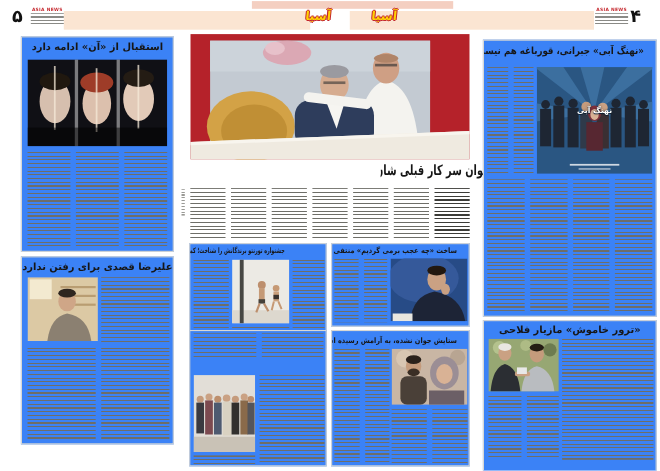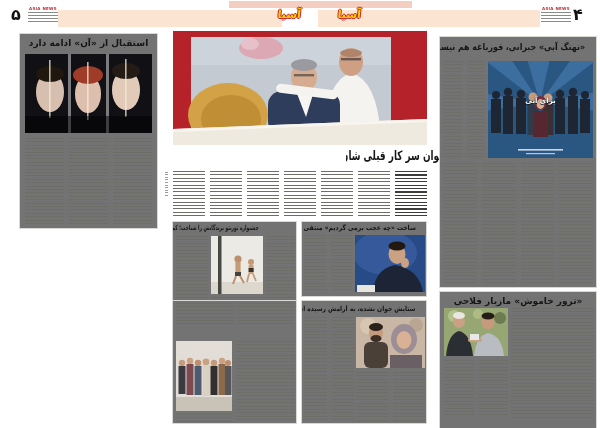--- a/index.html
+++ b/index.html
@@ -10,21 +10,21 @@
   .strip{position:absolute;background:#f4cfc1;}
   .pagenum{position:absolute;top:5px;font-size:16px;font-weight:bold;color:#111;line-height:20px;}
   .masthead{position:absolute;top:6px;width:30px;height:22px;}
   .masthead .mh-red{font-size:4px;color:#c4262c;font-weight:bold;line-height:5px;text-align:center;
                     white-space:nowrap;overflow:hidden;letter-spacing:.3px;}
   .masthead .mh-bars{height:10px;margin-top:1px;
       background:repeating-linear-gradient(180deg,#8a8a86 0,#8a8a86 1px,transparent 1px,transparent 3px);}
   .nameplate{position:absolute;top:8px;width:30px;height:18px;text-align:center;
              font-size:11px;font-weight:bold;color:#ffd103;transform:skewX(-6deg);
              text-shadow:-1px 0 #c4262c,1px 0 #c4262c,0 1px #c4262c,0 -1px #c4262c;}
-  .article{position:absolute;border:1px solid #d8d8d4;background:#737373;box-sizing:border-box;}
+  .article{position:absolute;border:1px solid #d8d8d4;background:#3b82f6;box-sizing:border-box;}
   .hl{position:absolute;left:0;right:0;text-align:center;color:#161616;font-weight:bold;
       overflow:hidden;white-space:nowrap;}
   .hl .fit{display:inline-block;white-space:nowrap;transform-origin:center;}
   .hl-side{font-size:9px;line-height:12px;}
   .hl-main{font-size:13px;line-height:17px;}
   .hl-sub{font-size:7px;line-height:9px;}
   .gk{background:repeating-linear-gradient(180deg,#6e6e68 0,#6e6e68 1.05px,transparent 1.05px,transparent 3.4px);}
   .gkd{background:repeating-linear-gradient(180deg,#3c3c38 0,#3c3c38 1.2px,transparent 1.2px,transparent 3.4px);}
   .cols{position:absolute;display:flex;gap:5px;}
   .cols>div{flex:1;}
@@ -211,20 +211,40 @@
       <rect x="81" width="3" height="79" fill="#ffffff" opacity=".45"></rect>
       <rect y="62" width="127" height="17" fill="#000" opacity=".5"></rect>
     </svg>
     <div class="cols" style="left:5px;top:104px;width:127px;height:88px;">
       <div class="gk"></div>
       <div class="gk"></div>
       <div class="gk"></div>
     </div>
   </div>
 
+  <div class="article" style="left:19px;top:233px;width:139px;height:171px;">
+    <div class="hl hl-side" style="top:3px;">
+      <span class="fit">علیرضا قصدی برای رفتن ندارد</span>
+    </div>
+    <svg class="photo" style="left:5px;top:18px;" width="64" height="58" viewBox="0 0 64 58">
+      <rect width="64" height="58" fill="#dcc9a4"></rect>
+      <rect x="2" y="2" width="20" height="18" fill="#f3ead0"></rect>
+      <rect x="30" y="8" width="32" height="2" fill="#b99d72"></rect>
+      <rect x="30" y="16" width="32" height="2" fill="#b99d72"></rect>
+      <rect x="34" y="24" width="28" height="2" fill="#b99d72"></rect>
+      <ellipse cx="36" cy="22" rx="8" ry="9" fill="#cfa687"></ellipse>
+      <ellipse cx="36" cy="14.5" rx="8" ry="4" fill="#2e2620"></ellipse>
+      <path d="M18,58 Q21,36 36,33 Q55,36 58,58 Z" fill="#8b8071"></path>
+    </svg>
+    <div class="gk abs" style="left:72px;top:18px;width:62px;height:60px;"></div>
+    <div class="cols" style="left:5px;top:82px;width:129px;height:84px;">
+      <div class="gk"></div>
+      <div class="gk"></div>
+    </div>
+  </div>
 
   <div class="article" style="left:439px;top:36px;width:158px;height:252px;">
     <div class="hl hl-side" style="top:4px;">
       <span class="fit" style="transform: scaleX(0.876404);">«نهنگ آبی» جبرانی، قورباغه هم نیست!</span>
     </div>
     <svg class="photo" style="left:48px;top:24px;" width="105" height="97" viewBox="0 0 105 97">
       <rect width="105" height="97" fill="#2a5682"></rect>
       <g fill="#3c6f9f">
         <polygon points="52,42 -15,-10 15,-14"></polygon>
         <polygon points="52,42 35,-16 65,-16"></polygon>
@@ -250,21 +270,21 @@
         <rect x="39.5" y="40" width="11" height="34" fill="#2f3a4a"></rect>
       <circle cx="60" cy="37" r="4.5" fill="#caa183"></circle>
         <rect x="54.5" y="41" width="11" height="33" fill="#3a2f33"></rect>
       <ellipse cx="52.5" cy="42" rx="6" ry="7" fill="#7c2f3a"></ellipse>
       <ellipse cx="52.5" cy="43" rx="3.8" ry="5" fill="#d9b295"></ellipse>
       <rect x="45" y="50" width="15" height="26" fill="#572731"></rect>
       <rect x="30" y="88" width="45" height="1.6" fill="#cfd8e2"></rect>
       <rect x="38" y="92" width="29" height="1.2" fill="#b9c7d6"></rect>
     </svg>
     <div class="postertitle" style="left:48px;top:60px;width:105px;">
-      <span class="fit">برای آبی</span>
+      <span class="fit">نهنگ آبی</span>
     </div>
     <div class="cols" style="left:3px;top:24px;width:42px;height:97px;">
       <div class="gk"></div>
       <div class="gk"></div>
     </div>
     <div class="cols" style="left:3px;top:126px;width:150px;height:120px;">
       <div class="gk"></div>
       <div class="gk"></div>
       <div class="gk"></div>
       <div class="gk"></div>

